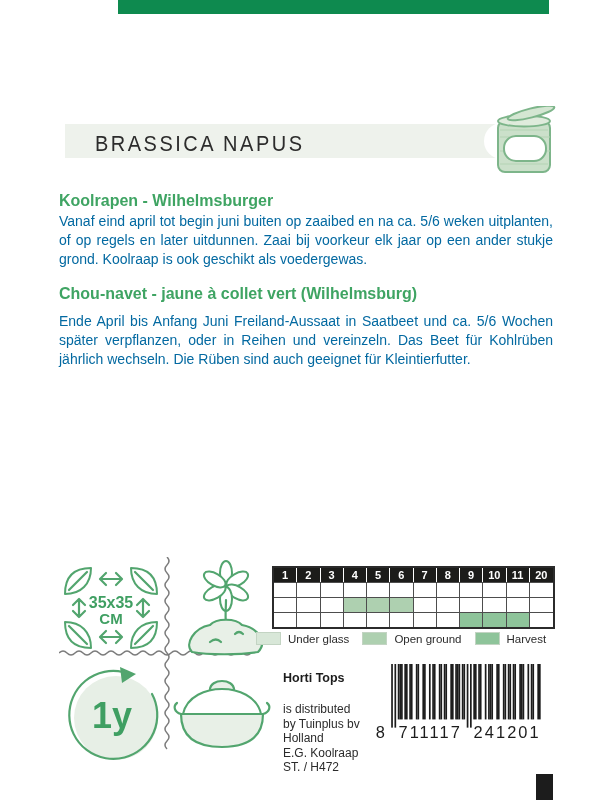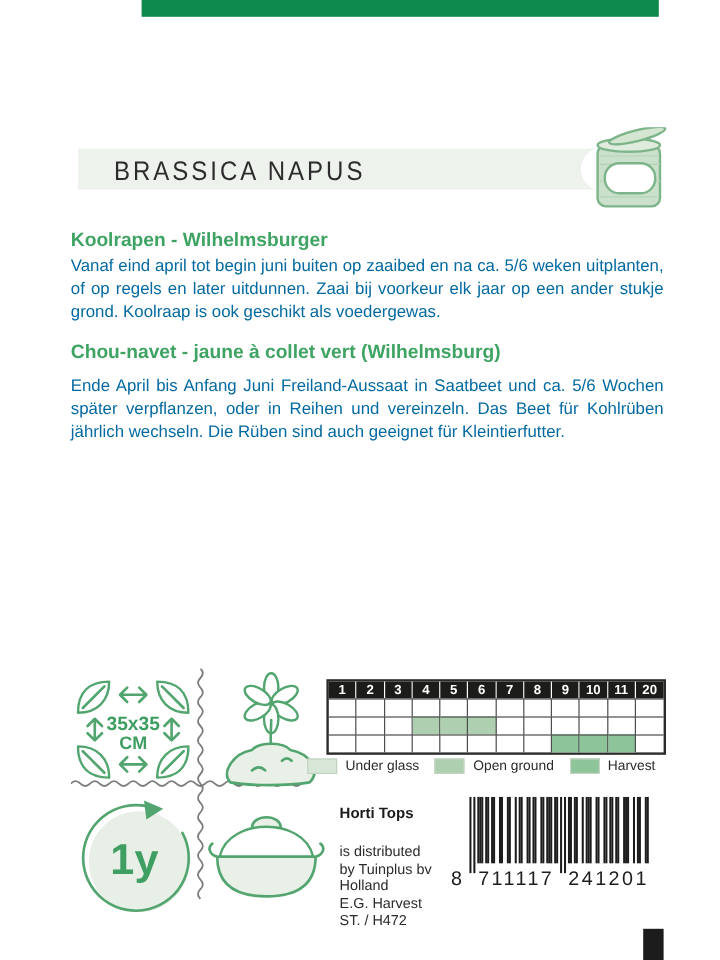--- a/index.html
+++ b/index.html
@@ -227,21 +227,21 @@
         <span class="legend-label">Harvest</span>
       </div>
     </div>
 
   <div class="distributor">
     <div class="dist-name">Horti Tops</div>
     <div>
         <div class="dist-line">is distributed</div>
         <div class="dist-line">by Tuinplus bv</div>
         <div class="dist-line">Holland</div>
-        <div class="dist-line">E.G. Harvest</div>
+        <div class="dist-line">E.G. Koolraap</div>
         <div class="dist-line">ST. / H472</div>
       </div>
   </div>
 
   <svg class="barcode" width="192" height="78" viewBox="-16 0 170 76">
     <g>
         <rect x="0.00" y="0" width="1.65" height="62"></rect>
         <rect x="3.20" y="0" width="1.65" height="62"></rect>
         <rect x="6.40" y="0" width="1.65" height="54"></rect>
         <rect x="8.00" y="0" width="1.65" height="54"></rect>

